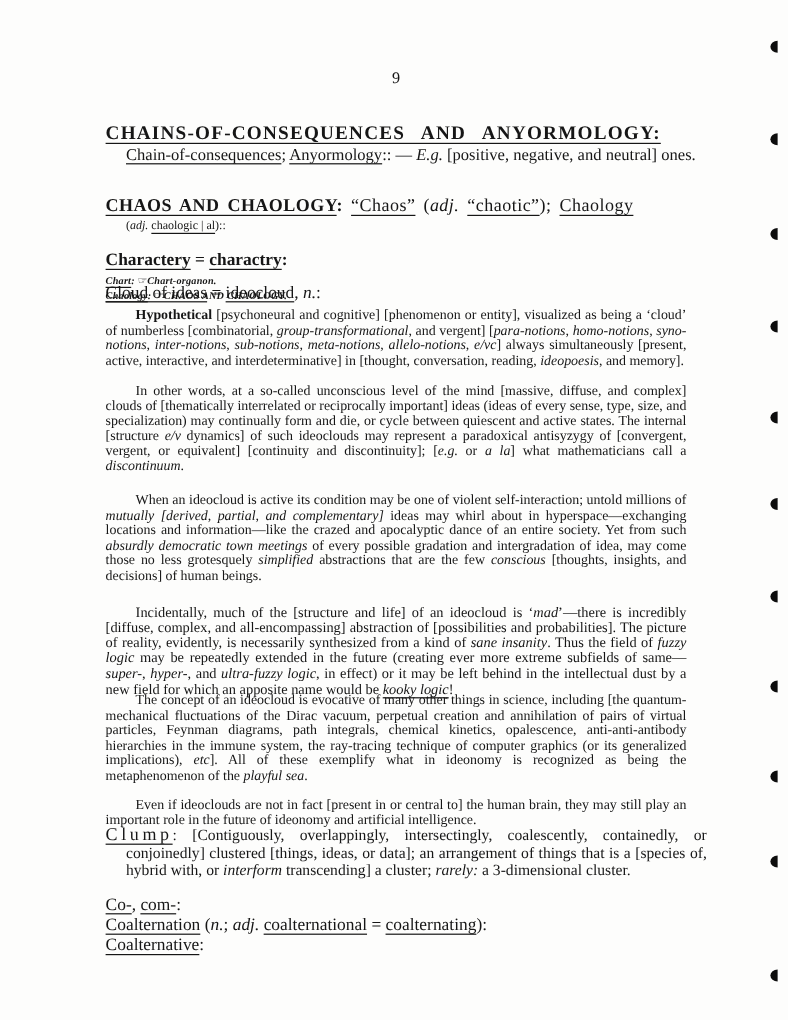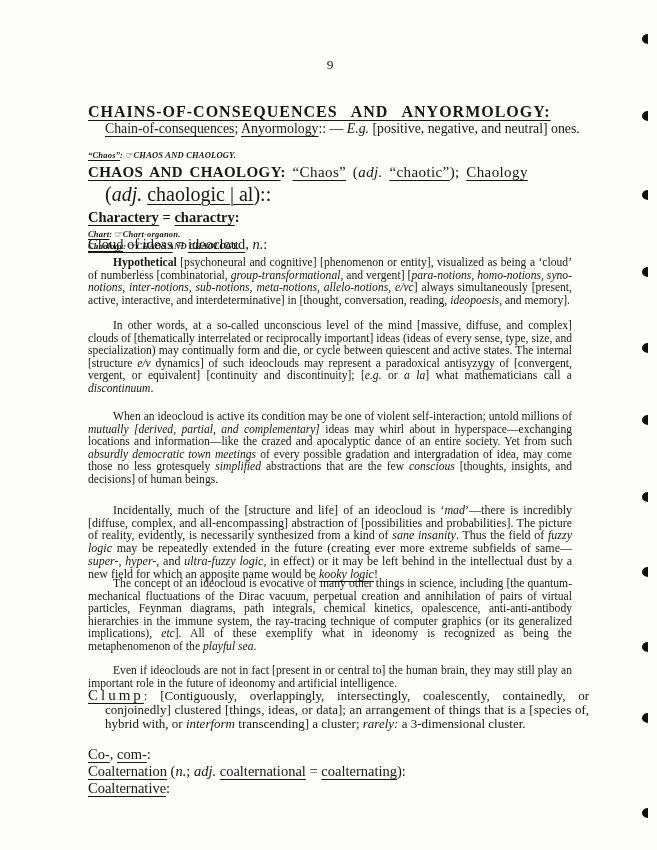--- a/index.html
+++ b/index.html
@@ -34,21 +34,21 @@
     white-space: nowrap;
   }
   .h-sub {
     padding-left: 17px;
     font-size: 13.8px;
     line-height: 15px;
     text-align: justify;
   }
   .h-sub2 {
     padding-left: 17px;
-    font-size: 20px;
+    font-size: 10px;
   }
 
   
   .xref {
     font-weight: 700;
     font-style: italic;
     font-size: 8.5px;
     letter-spacing: 0.2px;
   }
 
@@ -106,21 +106,20 @@
 </head>
 <body>
 
 <div class="page">
 
   <div class="blk page-number" style="top:57px;">9</div>
 
   <div class="blk h-major" style="top:103px;"><span class="r-u">CHAINS-OF-CONSEQUENCES AND ANYORMOLOGY:</span></div>
   <div class="blk h-sub" style="top:121px;"><span class="r-u">Chain-of-consequences</span><span>; </span><span class="r-u">Anyormology</span><span>:: — </span><span class="r-i">E.g.</span><span> [positive, negative, and neutral] ones.</span></div>
 
-  <div class="blk xref" style="top:150px;"><span class="r-u">“Chaos”</span><span>: </span><span class="r-hand">☞</span><span>CHAOS AND CHAOLOGY.</span></div>
 
   <div class="blk h-major2" style="top:164px;"><span class="r-b r-u">CHAOS AND CHAOLOGY</span><span class="r-b">: </span><span class="r-u">“Chaos”</span><span> (</span><span class="r-i">adj.</span><span> </span><span class="r-u">“chaotic”</span><span>); </span><span class="r-u">Chaology</span></div>
   <div class="blk h-sub2" style="top:183px;"><span>(</span><span class="r-i">adj.</span><span> </span><span class="r-u">chaologic | al</span><span>)::</span></div>
 
   <div class="blk xref" style="top:201px;margin-top:40px;"><span class="r-u">Chaology</span><span>: </span><span class="r-hand">☞</span><span>CHAOS AND CHAOLOGY.</span></div>
 
   <div class="blk entry" style="top:209px;font-weight:bold;"><span class="r-u">Charactery</span><span> = </span><span class="r-u">charactry</span><span>:</span></div>
 
   <div class="blk entry" style="top:236px;"><span class="r-u">Cloud of ideas</span><span> = </span><span class="r-u">ideocloud</span><span>, </span><span class="r-i">n.</span><span>:</span></div>
 

